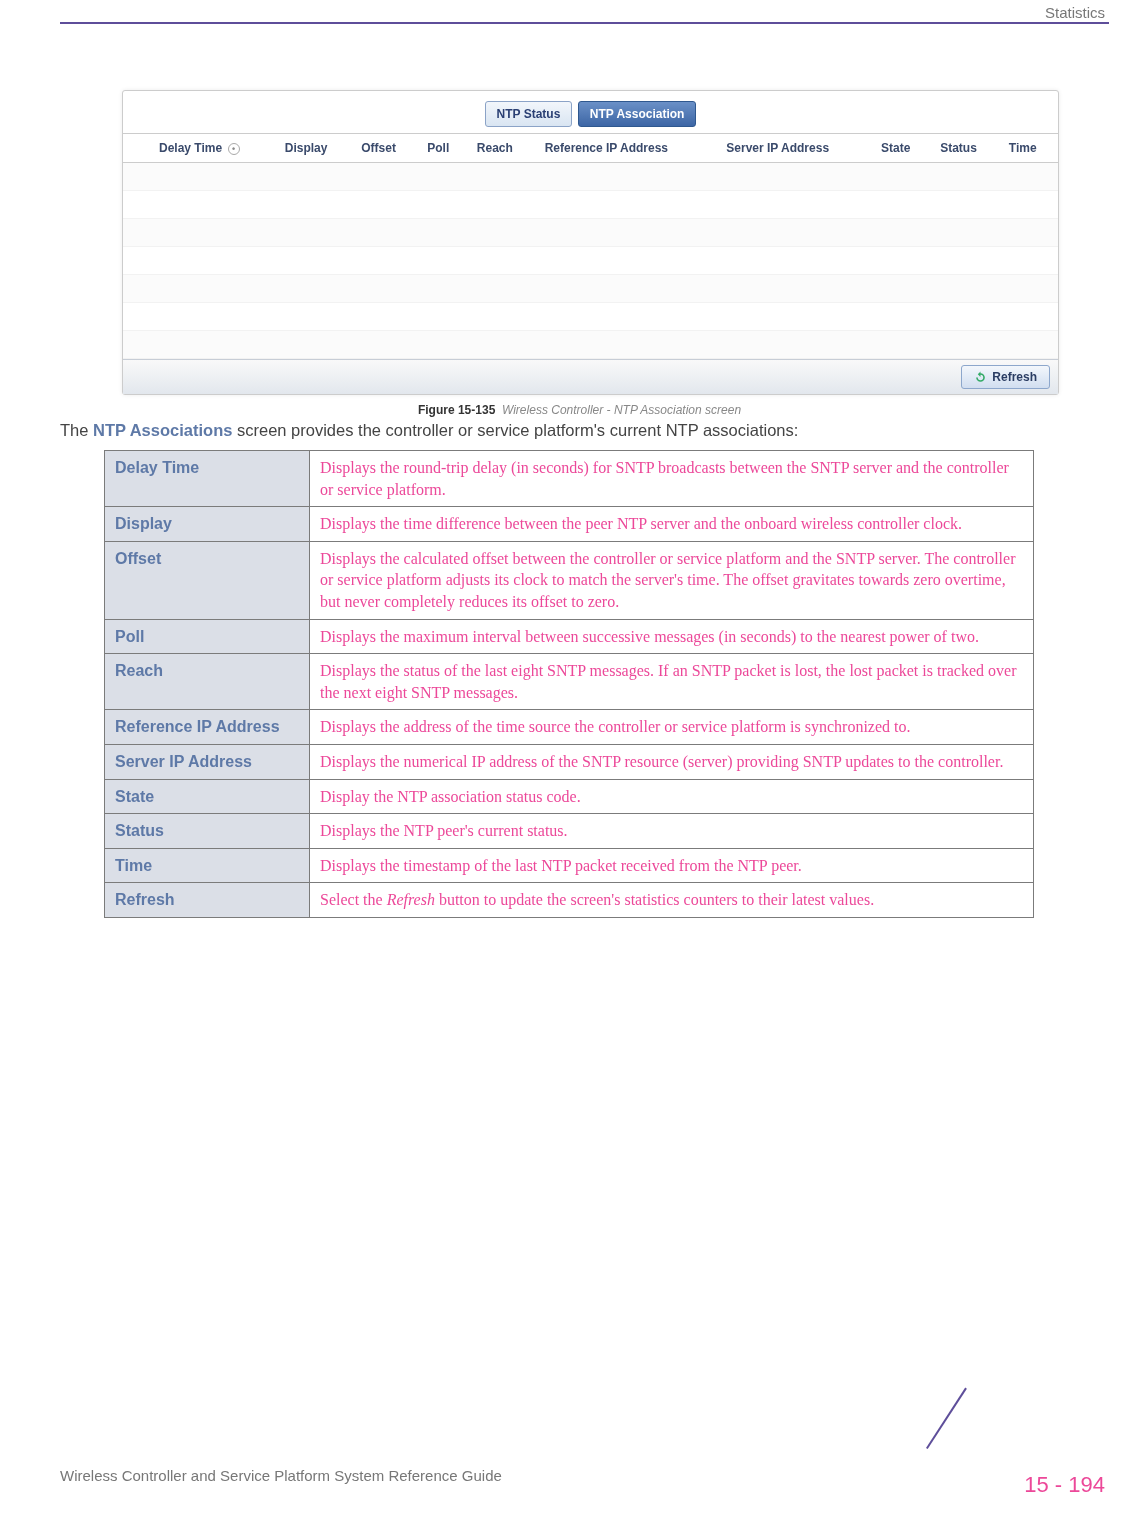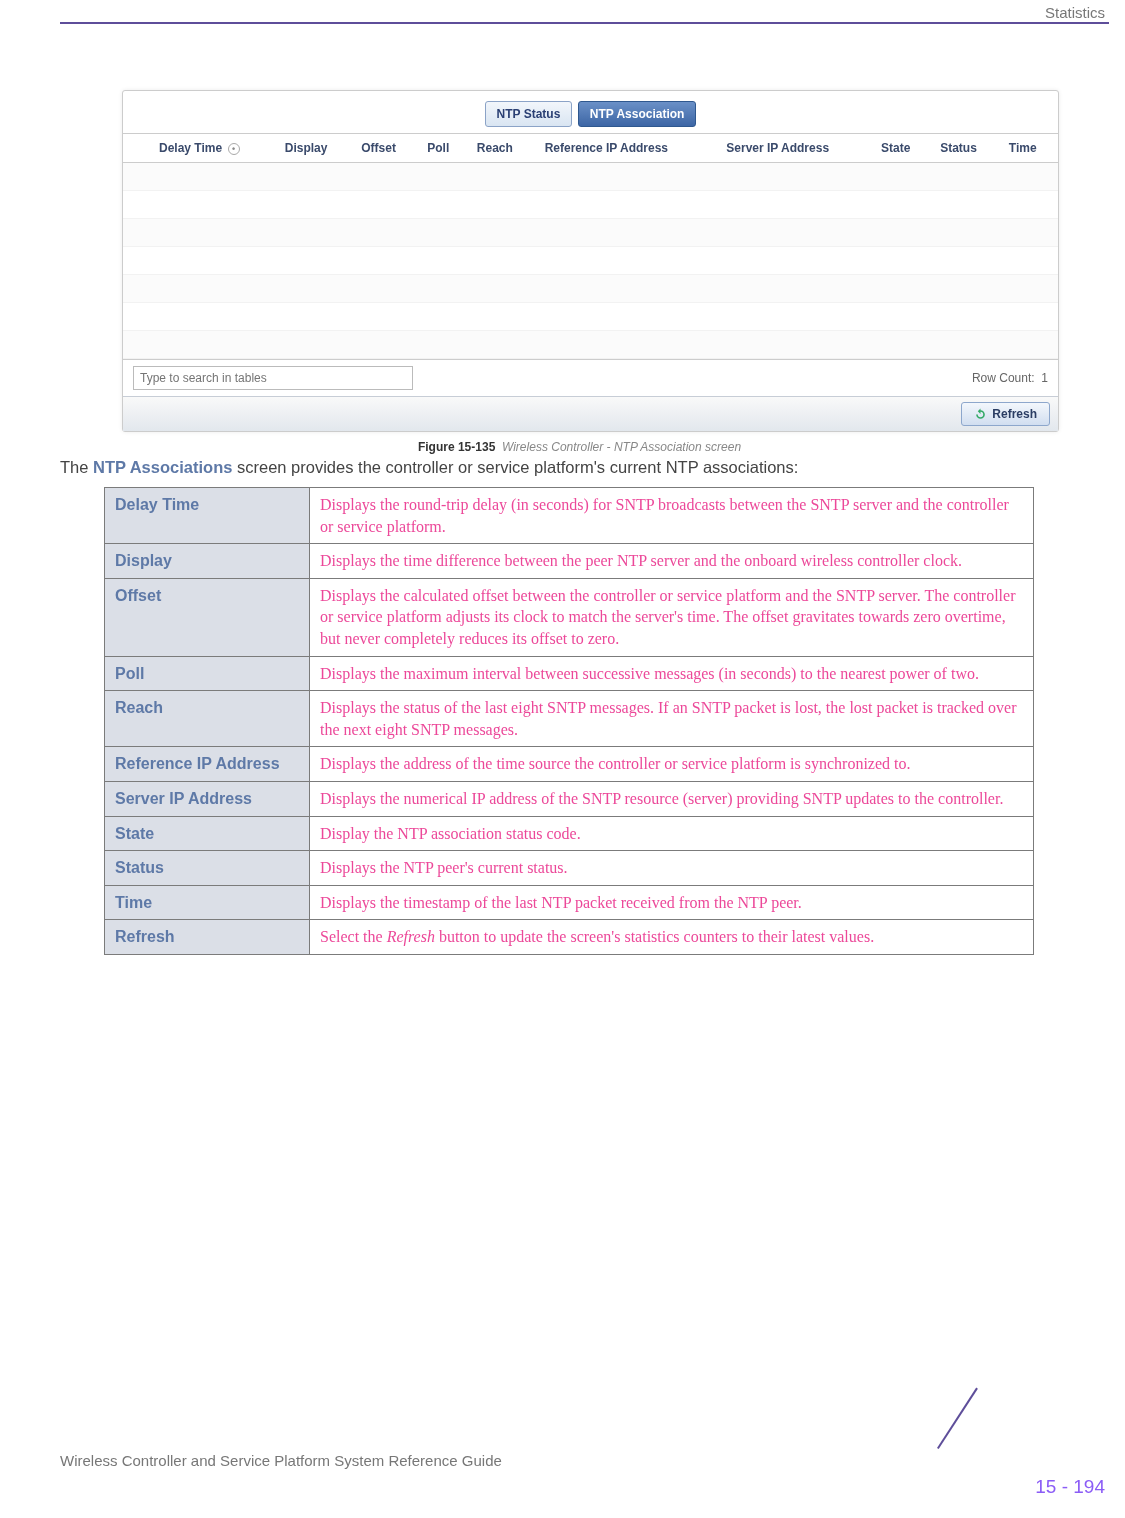--- a/index.html
+++ b/index.html
@@ -144,33 +144,33 @@
     background:#dbdfe7;
     color:#5e79a7;
     font-weight:bold;
   }
   .def-table td.desc { color:#ec4899;font-family:Liberation Serif, serif; }
   .def-table i { font-style: italic; }
   
   .footer {
     position:absolute;
     bottom:20px;left:60px;right:20px;
-    display:flex;justify-content:space-between;align-items:flex-start;
+    display:flex;justify-content:space-between;align-items:center;
     font-size:15px;color:#777;
   }
   .footer .slash-box {
     position:relative;width:80px;height:46px;margin-left:auto;margin-right:4px;
   }
   .footer .slash-box::before{
     content:"";position:absolute;left:-14px;top:-4px;width:72px;height:0;
     border-top:2px solid #5e4e9a;
     transform:rotate(-57deg);transform-origin:left top;
   }
   .footer .pg {
-    font-size:19px;color:#8b5cf6;white-space:nowrap;
+    font-size:22px;color:#ec4899;white-space:nowrap;
   }
 </style>
 </head>
 <body>
 
 <div class="page-rule"></div>
 <div class="header-right">Statistics</div>
 
 <div class="content">
 
@@ -287,27 +287,20 @@
             <td></td>
             <td></td>
             <td></td>
             <td></td>
             <td></td>
             <td></td>
           </tr>
       </tbody>
     </table>
 
-    <div class="grid-footer">
-      <input class="search-in" placeholder="Type to search in tables" style="">
-      <span>
-        <span>Row Count:</span>
-        &nbsp;<span>1</span>
-      </span>
-    </div>
     <div class="refresh-bar">
       <span class="refresh-btn">
         <svg viewBox="0 0 24 24">
           <path fill="#3a6" d="M12 4V1L7 6l5 5V7a5 5 0 1 1-5 5H4a8 8 0 1 0 8-8z"></path>
         </svg>
         <span>Refresh</span>
       </span>
     </div>
   </div>
 

